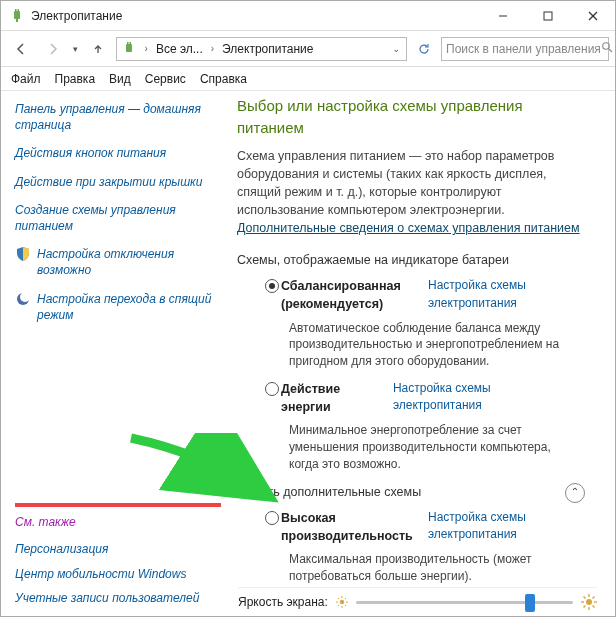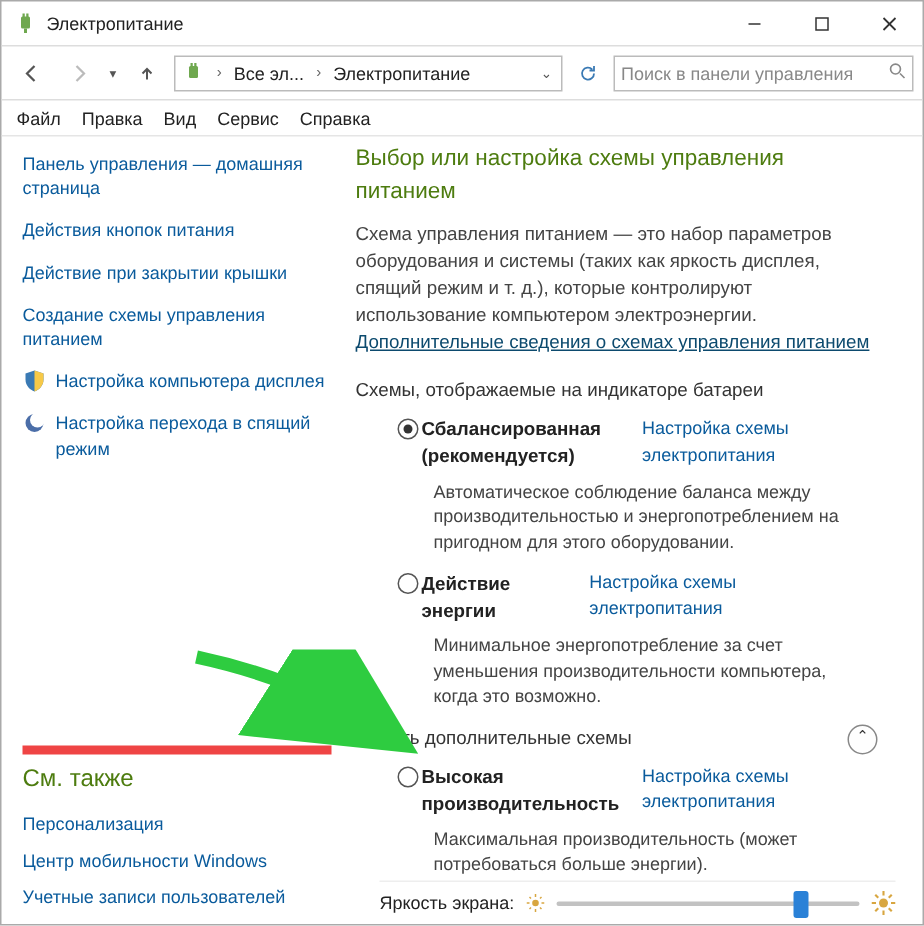--- a/index.html
+++ b/index.html
@@ -11,55 +11,55 @@
   .winbtn { width: 45px; height: 30px; display: flex; align-items: center; justify-content: center; color: #333; }
 
   .navbar { height: 36px; display: flex; align-items: center; padding: 2px 6px; gap: 4px; border-bottom: 1px solid #ddd; }
   .navbtn { width: 28px; height: 26px; display: flex; align-items: center; justify-content: center; color: #666; border: 1px solid transparent; }
   .breadcrumb { flex: 1; height: 24px; border: 1px solid #bbb; display: flex; align-items: center; padding: 0 4px; gap: 4px; background: #fff; }
   .bc-icon { width: 16px; height: 16px; }
   .bc-sep { color: #666; font-size: 10px; padding: 0 4px; }
   .bc-item { font-size: 12px; }
   .bc-drop { color: #555; font-size: 9px; padding: 0 2px; }
   .refresh { width: 26px; height: 24px; display: flex; align-items: center; justify-content: center; color: #3a7ab4; }
-  .searchbox { width: 200px; height: 24px; border: 1px solid #bbb; display: flex; align-items: center; padding: 0 4px; color: #888; }
+  .searchbox { width: 168px; height: 24px; border: 1px solid #bbb; display: flex; align-items: center; padding: 0 4px; color: #888; }
   .searchbox input { border: none; outline: none; flex: 1; font-size: 12px; background: transparent; }
   .searchbox input::placeholder { color: #888; }
 
   .menubar { height: 24px; display: flex; align-items: center; padding: 0 10px; gap: 14px; font-size: 12px; border-bottom: 1px solid #e5e5e5; }
   .menuitem { cursor: default; }
 
   .content { display: flex; height: calc(617px - 30px - 36px - 24px - 2px); }
 
-  .sidebar { width: 230px; padding: 10px 10px 10px 14px; display: flex; flex-direction: column; gap: 12px; }
+  .sidebar { width: 230px; padding: 10px 10px 10px 14px; display: flex; flex-direction: column; gap: 12px; font-style: italic; }
   .side-link { color: #0a5b9c; cursor: pointer; font-size: 12px; line-height: 1.35; display: flex; align-items: flex-start; gap: 6px; }
   .side-link .ico { width: 16px; height: 16px; flex-shrink: 0; }
   .side-sep { flex: 1; }
-  .side-heading { color: #4d7c0f; font-size: 16px; margin-top: auto; border-top: 6px solid #ef4444; padding-top: 8px; }
+  .side-heading { color: #a21caf; font-size: 12px; margin-top: auto; border-top: 4px solid #ef4444; padding-top: 8px; }
   .side-links-bottom { display: flex; flex-direction: column; gap: 8px; }
 
   .main { flex: 1; padding: 4px 30px 4px 6px; overflow: hidden; font-size: 12.5px; line-height: 1.45; color: #333; }
   .main h1 { color: #4d7c0f; font-weight: 400; font-size: 15px; margin-bottom: 8px; }
   .main p.desc { color: #444; }
   .main a.inline { color: #0c4a6e; text-decoration: underline; cursor: pointer; }
   .section-label { margin: 14px 0 8px 0; color: #333; }
 
   .plan { margin: 6px 0 10px 28px; position: relative; padding-right: 6px; }
   .plan .row1 { display: flex; align-items: flex-start; gap: 2px; }
   .plan .radio { width: 14px; height: 14px; border: 1px solid #555; border-radius: 50%; margin-top: 2px; flex-shrink: 0; position: relative; background: #fff; }
   .plan .radio.checked::after { content: ""; position: absolute; inset: 3px; border-radius: 50%; background: #333; }
   .plan .name { font-weight: 600; color: #222; max-width: 145px; word-break: break-word; }
   .plan .link { color: #0a5b9c; cursor: pointer; margin-left: auto; font-size: 12px; }
   .plan .desc2 { margin: 6px 0 0 24px; color: #444; font-size: 12px; line-height: 1.4; max-width: 300px; }
 
   .collapse-row { display: flex; align-items: flex-start; margin: 10px 0 6px 0; }
   .collapse-row .lbl { color: #333; }
   .collapse-btn { margin-left: auto; width: 20px; height: 20px; border: 1px solid #888; border-radius: 50%; display: flex; align-items: center; justify-content: center; font-size: 10px; cursor: pointer; background: #fefefe; }
 
-  .brightness { position: absolute; bottom: 6px; left: 252px; right: 18px; display: flex; align-items: center; gap: 8px; border-top: 1px solid #eee; padding-top: 6px; }
+  .brightness { position: absolute; bottom: 6px; left: 237px; right: 18px; display: flex; align-items: center; gap: 8px; border-top: 1px solid #eee; padding-top: 6px; }
   .slider-track { flex: 1; height: 3px; background: #c2c2c2; position: relative; border-radius: 2px; }
   .slider-thumb { position: absolute; top: -7px; left: 78%; width: 10px; height: 18px; background: #2a81d7; border-radius: 2px; }
   .sun-sm { width: 12px; height: 12px; color: #d8a640; }
   .sun-lg { width: 16px; height: 16px; color: #d8a640; }
 
   .arrow-annot { position: absolute; left: 120px; top: 432px; pointer-events: none; }
 </style>
 </head>
 <body>
 
@@ -161,21 +161,21 @@
         <span>Действие при закрытии крышки</span>
       </div>
     <div class="side-link">
         <span>Создание схемы управления питанием</span>
       </div>
     <div class="side-link">
       <span class="ico"><svg viewBox="0 0 16 16">
             <path d="M8 1l6 2v4c0 4-3 7-6 8-3-1-6-4-6-8V3z" fill="#3a7ab4"></path>
             <path d="M8 1l6 2v4c0 4-3 7-6 8z" fill="#f7c948"></path>
           </svg></span>
-      <span>Настройка компьютера дисплея</span>
+      <span>Настройка отключения возможно</span>
     </div>
     <div class="side-link">
       <span class="ico"><svg viewBox="0 0 16 16">
             <circle cx="8" cy="8" r="6" fill="#4b6ea8"></circle>
             <circle cx="10" cy="6" r="5" fill="#fff"></circle>
           </svg></span>
       <span>Настройка перехода в спящий режим</span>
     </div>
 
     <div class="side-sep"></div>

